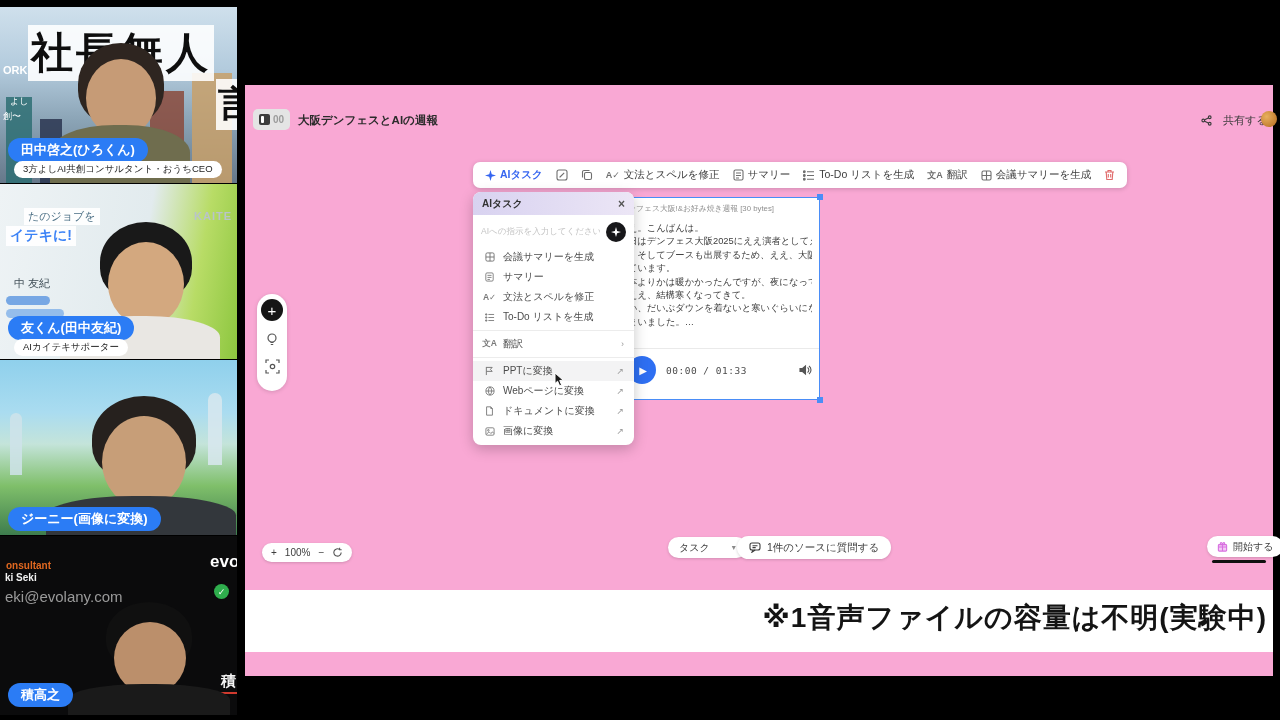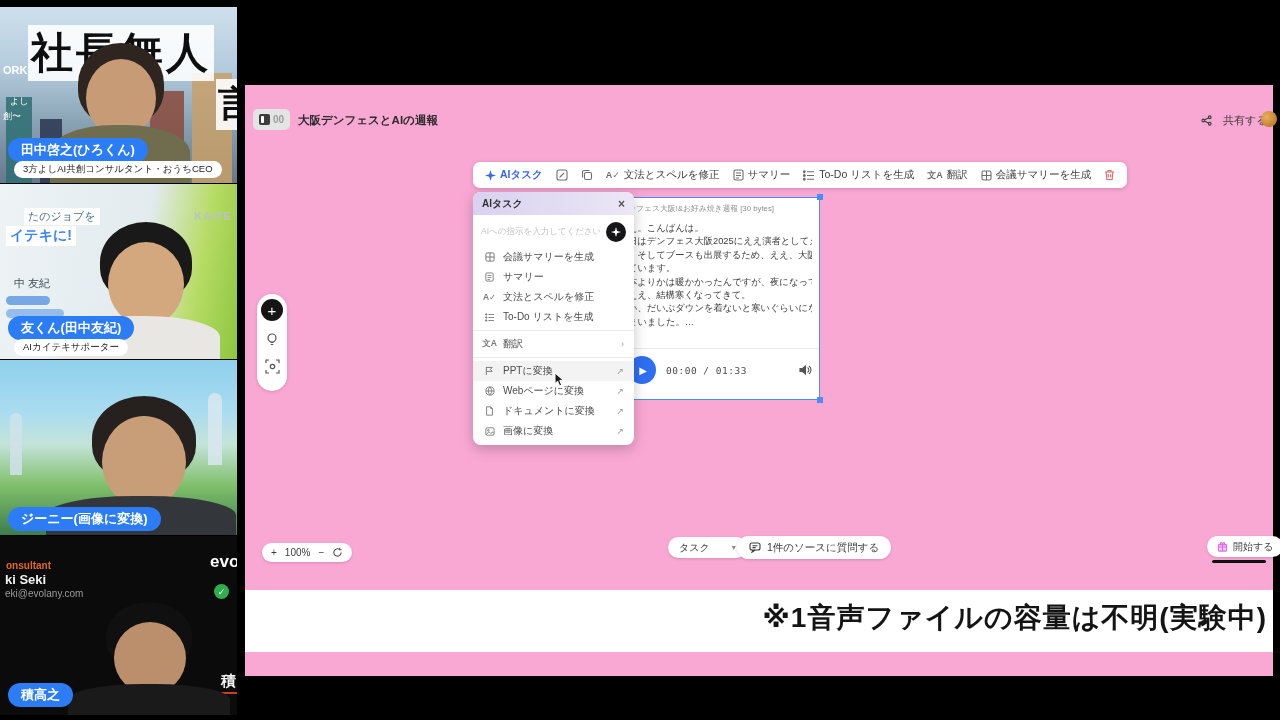--- a/index.html
+++ b/index.html
@@ -32,22 +32,22 @@
   .t1-s2 { position:absolute; left:3px; top:103px; color:#fff; font-size:9px; }
   .t2-l1 { position:absolute; left:24px; top:24px; font-size:11px; font-weight:400; color:#4a6e84;
            background:rgba(255,255,255,.92); padding:1px 4px; }
   .t2-l2 { position:absolute; left:6px; top:42px; font-size:14px; font-weight:700; color:#3b82f6;
            background:rgba(255,255,255,.92); padding:1px 4px; }
   .t2-logo { position:absolute; left:194px; top:26px; font-size:11px; font-weight:700; color:#b9c4c9; letter-spacing:1px; }
   .t2-name { position:absolute; left:14px; top:92px; font-size:11px; color:#3e4c55; }
   .t2-pillA { position:absolute; left:6px; top:112px; width:44px; height:9px; border-radius:5px; background:#5a95e0; opacity:.8; }
   .t2-pillB { position:absolute; left:6px; top:125px; width:58px; height:9px; border-radius:5px; background:#7fb0e8; opacity:.8; }
   .t4-role { position:absolute; left:6px; top:24px; color:#e06820; font-size:10px; font-weight:700; }
-  .t4-name { position:absolute; left:5px; top:36px; color:#f2f2f2; font-size:13px; font-weight:700; }
-  .t4-mail { position:absolute; left:5px; top:52px; color:#9a9a9a; font-size:10px; }
+  .t4-name { position:absolute; left:5px; top:36px; color:#f2f2f2; font-size:10px; font-weight:700; }
+  .t4-mail { position:absolute; left:5px; top:52px; color:#9a9a9a; font-size:15px; }
   .t4-logo { position:absolute; left:210px; top:16px; color:#fff; font-size:17px; font-weight:700; }
   .t4-check { position:absolute; left:214px; top:48px; width:15px; height:15px; border-radius:50%;
               background:#2fae4d; color:#fff; font-size:9px; display:flex; align-items:center; justify-content:center; }
   .t4-kanji { position:absolute; left:221px; top:136px; color:#f5f5f5; font-size:15px; font-weight:700; }
   .t4-red { position:absolute; left:219px; top:156px; width:19px; height:2px; background:#d03a2e; }
 
   
   #app { position:absolute; left:245px; top:85px; width:1028px; height:591px; background:#f9a8d4; }
   #caption-strip { position:absolute; left:0; top:505px; width:1028px; height:62px; background:#fff; }
   #caption { position:absolute; right:6px; top:514px; font-size:28px; font-weight:700; color:#141414; letter-spacing:1px; }

